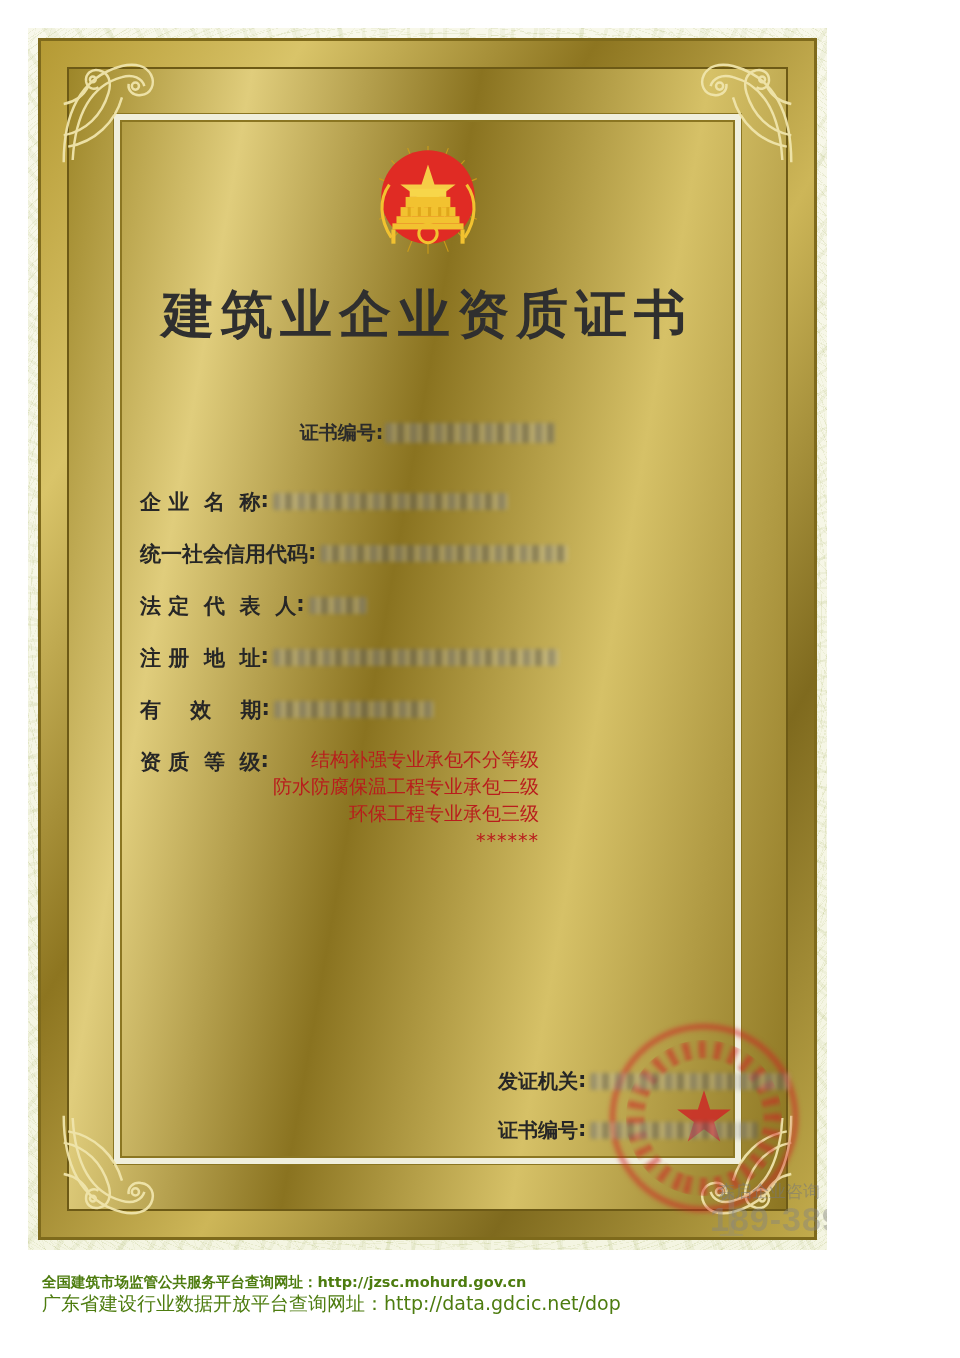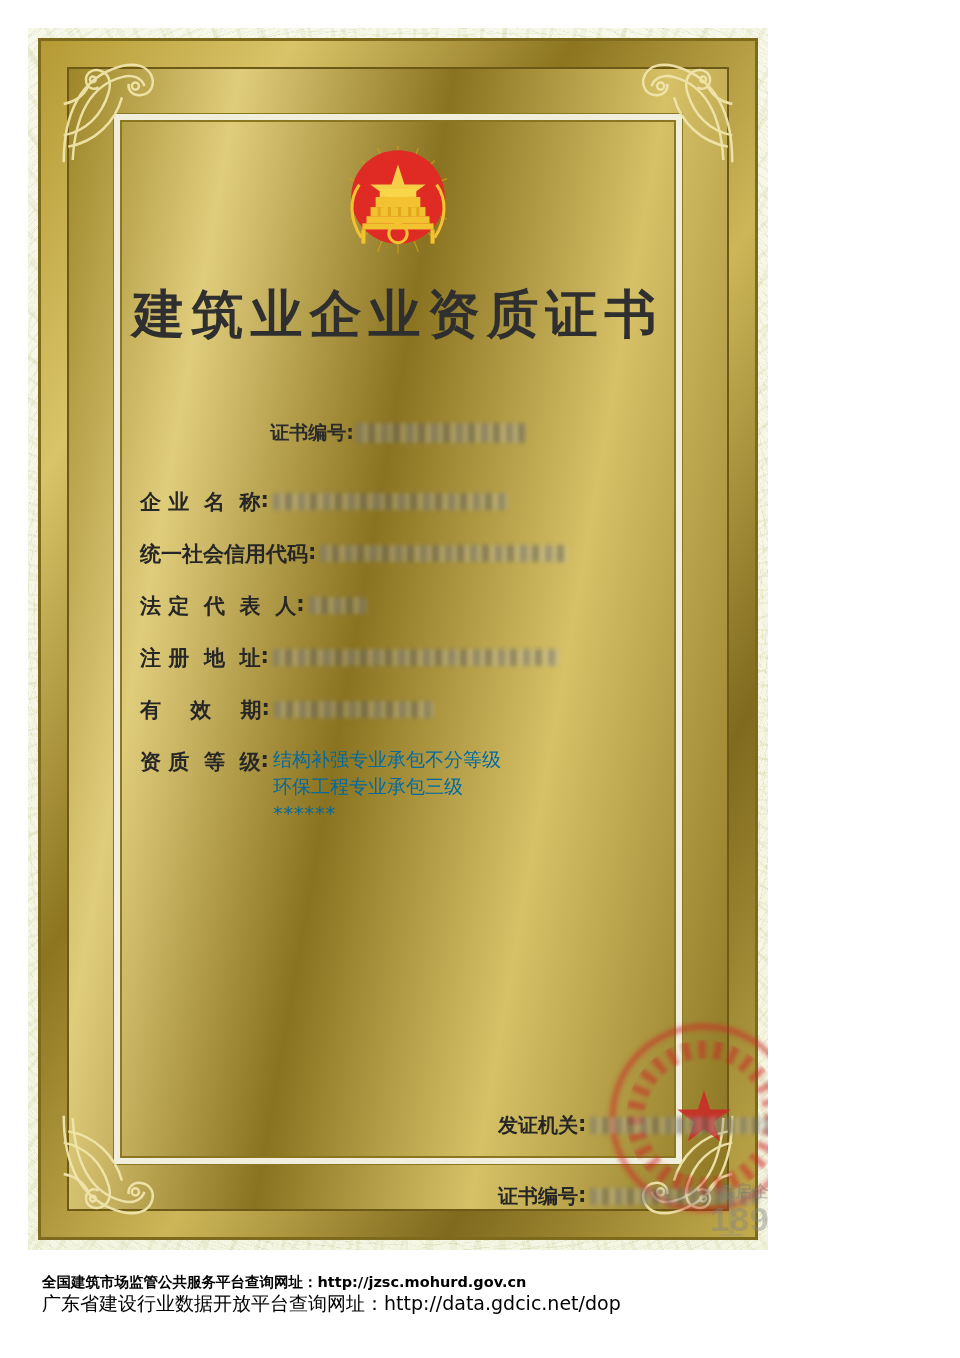--- a/index.html
+++ b/index.html
@@ -11,21 +11,21 @@
     width: 960px; height: 1358px;
     font-family: "Liberation Sans", sans-serif;
     position: relative;
     overflow: hidden;
   }
 
   
   #certificate {
     position: absolute;
     left: 28px; top: 28px;
-    width: 740px; height: 1222px;
+    width: 799px; height: 1222px;
     background: #f6f6e8;
     overflow: hidden;
   }
 
   
   .guilloche {
     position: absolute; inset: 0;
     background:
       radial-gradient(ellipse 60% 48% at 52% 46%, rgba(214,220,160,0.55) 0%, rgba(233,236,198,0.25) 45%, rgba(246,246,232,0) 70%),
       radial-gradient(ellipse 38% 30% at 62% 62%, rgba(205,214,150,0.45) 0%, rgba(246,246,232,0) 70%),
@@ -127,21 +127,21 @@
         rgba(95,95,95,0.5) 12px 19px,
         rgba(205,205,200,0.3) 19px 25px);
     filter: blur(2.1px);
     vertical-align: middle;
   }
   .redact.tall { height: 20px; }
 
   
   .fields {
     position: absolute;
-    left: 112px; top: 460px; right: 86px;
+    left: 112px; top: 460px; right: 86px; text-align: right;
   }
   .field-row {
     display: flex;
     align-items: flex-start;
     margin-bottom: 24px;
   }
   .field-label {
     font-family: "DejaVu Sans", "Liberation Sans", sans-serif;
     font-size: 21px;
     font-weight: bold;
@@ -153,21 +153,21 @@
     font-family: "DejaVu Sans", "Liberation Sans", sans-serif;
     font-size: 21px; font-weight: bold; color: #262626;
     margin-right: 4px;
   }
   .field-value { padding-top: 4px; }
 
   .qual-list {
     font-family: "DejaVu Sans", "Liberation Sans", sans-serif;
     font-size: 19px;
     line-height: 27px;
-    color: #0369a1;
+    color: #b91c1c;
     margin-top: -2px;
   }
   .qual-list div { white-space: nowrap; }
   .qual-stars { letter-spacing: 1px; }
 
   
   .qr-block {
     position: absolute;
     left: 112px; top: 822px;
     width: 186px;
@@ -188,21 +188,21 @@
     line-height: 16px;
     color: #3a3a3a;
   }
 
   
   .issuer {
     position: absolute;
     left: 470px; top: 1040px;
     width: 390px;
   }
-  .issuer .field-row { margin-bottom: 22px; margin-top: 44px; }
+  .issuer .field-row { margin-bottom: 22px; }
   .issuer .field-label { font-size: 20px; }
 
   
   .seal {
     position: absolute;
     left: 582px; top: 996px;
     width: 188px; height: 188px;
   }
   .seal-ring {
     position: absolute; inset: 0;
@@ -256,21 +256,21 @@
     font-family: "Liberation Serif", serif;
     font-size: 66px;
     color: rgba(140,140,140,0.30);
   }
 
   
   .footer {
     position: absolute;
     left: 42px; top: 1272px;
     font-family: "DejaVu Sans", "Liberation Sans", sans-serif;
-    color: #000000;
+    color: #4d7c0f;
   }
   .footer div { line-height: 21px; }
   .footer .f1 { font-size: 14.5px; font-weight: bold; }
   .footer .f2 { font-size: 19px; }
 </style>
 </head>
 <body>
 
 <div id="certificate">
 
@@ -418,20 +418,21 @@
       <span class="field-value">
         <span class="redact" style="width:160px"></span>
       </span>
     </div>
 
     <div class="field-row">
       <span class="field-label">资 质  等  级</span>
       <span class="field-colon">:</span>
       <div class="qual-list">
         <div>结构补强专业承包不分等级</div>
+        <div>防水防腐保温工程专业承包二级</div>
         <div>环保工程专业承包三级</div>
         <div class="qual-stars">******</div>
       </div>
     </div>
   </div>
 
 
   <div class="seal">
     <div class="seal-ring"></div>
     <div class="seal-text"></div>

